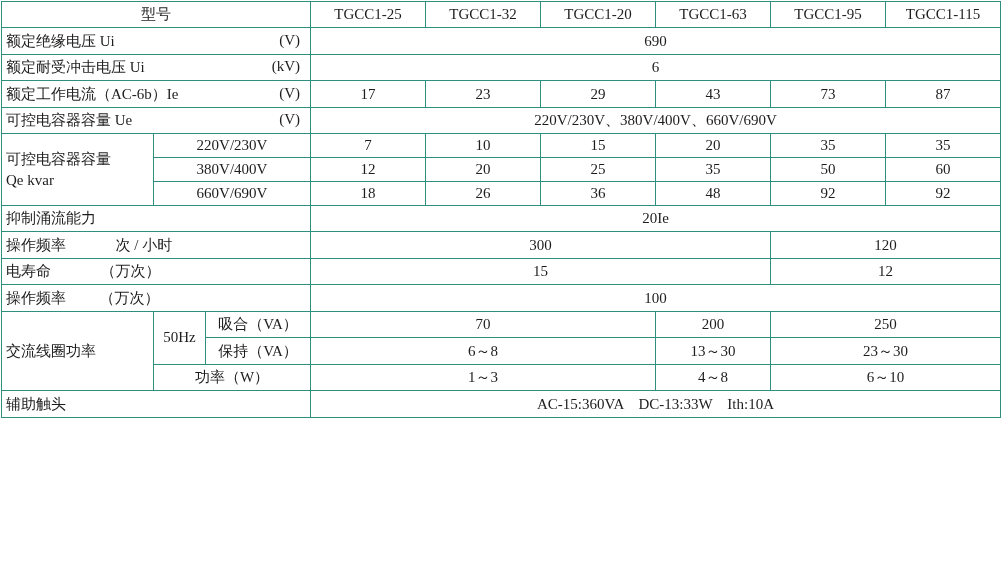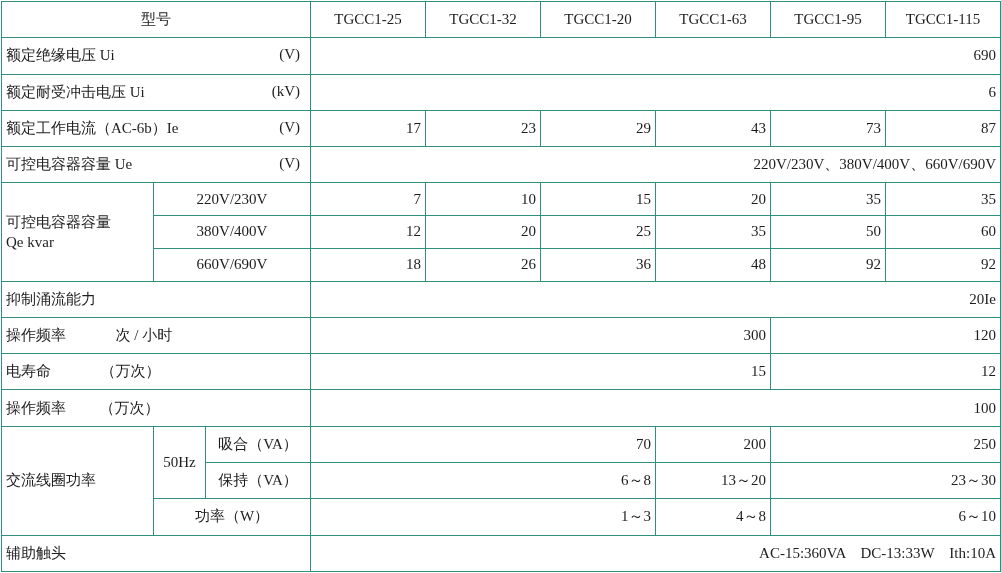--- a/index.html
+++ b/index.html
@@ -13,21 +13,21 @@
   }
   #spec-table-wrap {
     width: 1001px;
     height: 573px;
     box-sizing: border-box;
     position: relative;
     background: #ffffff;
   }
   table.spec {
     width: 999px;
-    height: 571px;
+    height: 417px;
     border-collapse: collapse;
     table-layout: fixed;
     margin: 1px;
   }
   table.spec td, table.spec th {
     border: 1px solid #2f8f7f;
     font-weight: normal;
     font-size: 15px;
     padding: 0 4px;
     color: #1d1d1d;
@@ -47,21 +47,21 @@
     text-align: left;
     padding-left: 8px;
     font-size: 15px;
     white-space: nowrap;
   }
   .rowlabel .unit {
     float: right;
     padding-right: 6px;
   }
   .ctr {
-    text-align: right;
+    text-align: center;
   }
   .sub {
     text-align: center;
     font-size: 15px;
   }
   .vmid {
     vertical-align: middle;
   }
   .label-two-line {
     line-height: 1.35;
@@ -212,21 +212,21 @@
         <td class="rowlabel vmid" rowspan="3">交流线圈功率</td>
         <td class="sub vmid" rowspan="2">50Hz</td>
         <td class="sub">吸合（VA）</td>
         <td class="ctr" colspan="3">70</td>
         <td class="ctr">200</td>
         <td class="ctr" colspan="2">250</td>
       </tr>
       <tr>
         <td class="sub">保持（VA）</td>
         <td class="ctr" colspan="3">6～8</td>
-        <td class="ctr">13～20</td>
+        <td class="ctr">13～30</td>
         <td class="ctr" colspan="2">23～30</td>
       </tr>
       <tr>
         <td class="sub" colspan="2">功率（W）</td>
         <td class="ctr" colspan="3">1～3</td>
         <td class="ctr">4～8</td>
         <td class="ctr" colspan="2">6～10</td>
       </tr>
 
       <tr>

